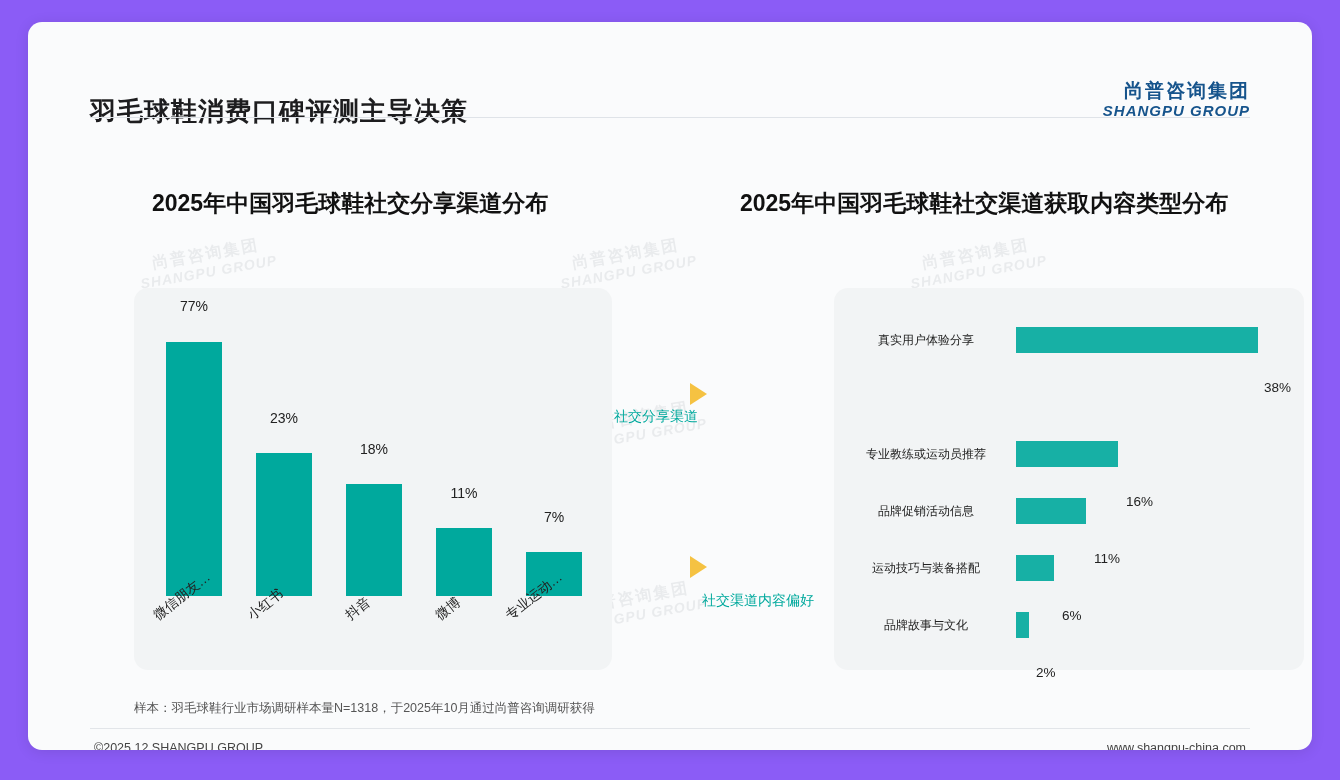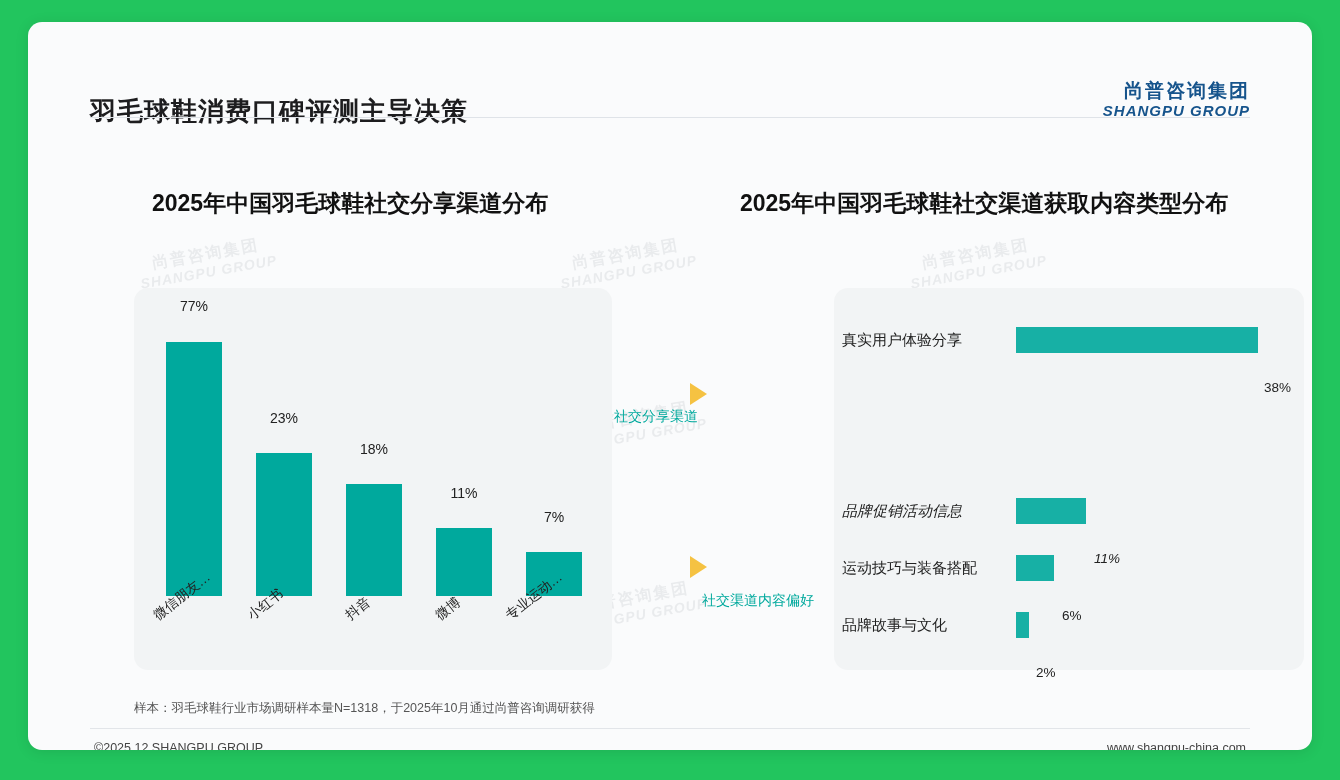--- a/index.html
+++ b/index.html
@@ -5,21 +5,21 @@
   html, body {
     margin: 0;
     padding: 0;
     background: #ffffff;
     font-family: "Liberation Sans", sans-serif;
   }
   #page {
     position: relative;
     width: 1340px;
     height: 780px;
-    background: #22c55e;
+    background: #8b5cf6;
     overflow: hidden;
   }
   .slide {
     position: absolute;
     left: 28px;
     top: 22px;
     width: 1284px;
     height: 728px;
     background: #fafbfc;
     border-radius: 14px;
@@ -158,22 +158,22 @@
     left: 806px;
     top: 266px;
     width: 470px;
     height: 382px;
   }
   .brow { position: absolute; left: 0; width: 470px; height: 44px; }
   .brow .blabel {
     position: absolute;
     left: 8px;
     width: 168px;
-    text-align: left;
-    font-size: 15px;
+    text-align: center;
+    font-size: 12px;
     color: #222;
     line-height: 1.35;
     top: 50%;
     transform: translateY(-50%);
   }
   .brow .bbar {
     position: absolute;
     left: 182px;
     top: 50%;
     transform: translateY(-50%);
@@ -307,22 +307,27 @@
     <div class="card" id="card-right"></div>
     <div class="barchart">
 
       <div class="brow" style="top:30px;">
         <div class="blabel">真实用户体验分享</div>
         <div class="bbar" style="width:242px;"></div>
         <div class="bval" style="left:430px;">38%</div>
       </div>
 
 
-
-      <div class="brow" style="top:201px;font-style:italic;">
+      <div class="brow" style="top:144px;">
+        <div class="blabel">专业教练或运动员推荐</div>
+        <div class="bbar" style="width:102px;"></div>
+        <div class="bval" style="left:292px;">16%</div>
+      </div>
+
+      <div class="brow" style="top:201px;">
         <div class="blabel">品牌促销活动信息</div>
         <div class="bbar" style="width:70px;"></div>
         <div class="bval" style="left:260px;">11%</div>
       </div>
 
       <div class="brow" style="top:258px;">
         <div class="blabel">运动技巧与装备搭配</div>
         <div class="bbar" style="width:38px;"></div>
         <div class="bval" style="left:228px;">6%</div>
       </div>

